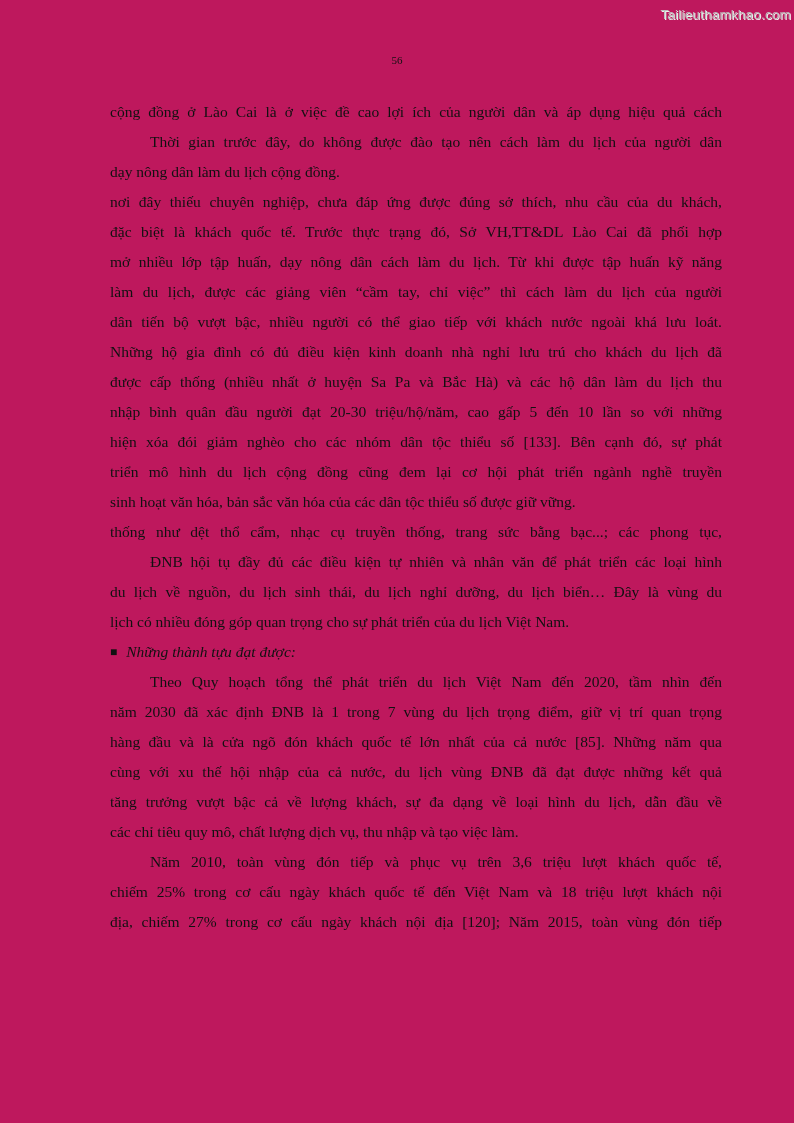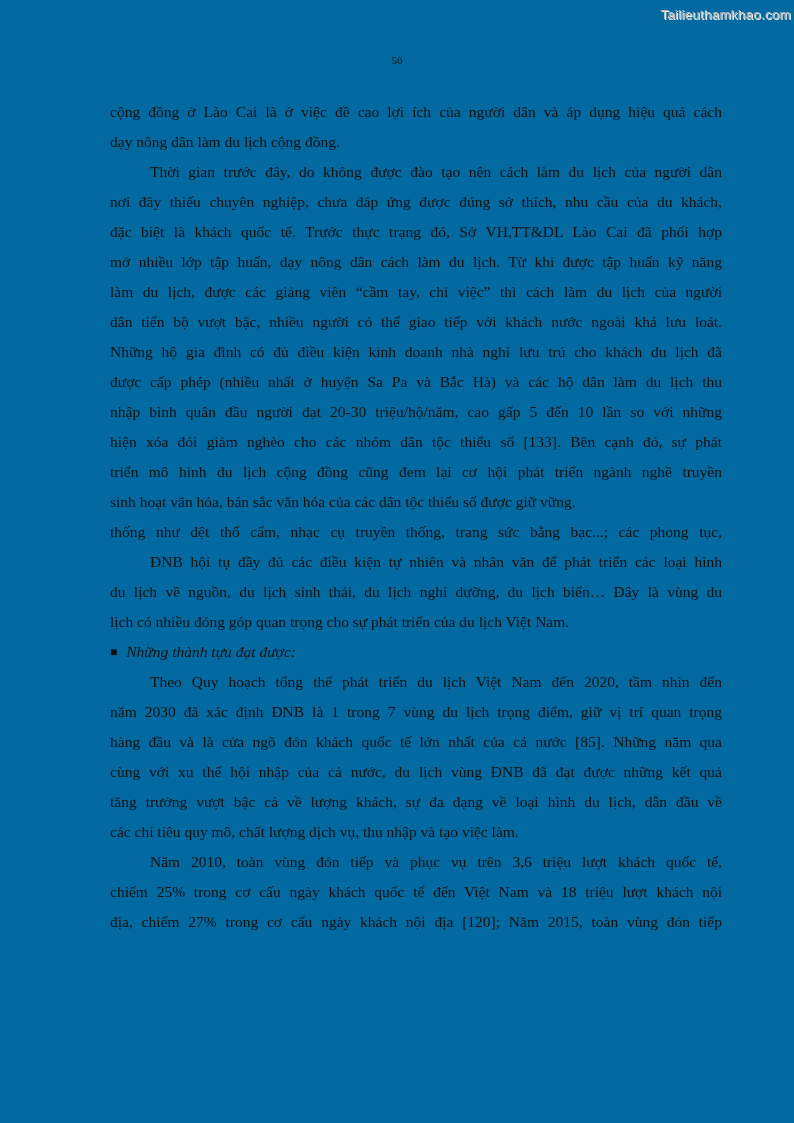--- a/index.html
+++ b/index.html
@@ -1,21 +1,21 @@
 <!DOCTYPE html>
 <html><head>
 <meta charset="utf-8">
 <style>
   html, body { margin: 0; padding: 0; }
   body { background: #888; }
   .page {
     position: relative;
     width: 794px;
     height: 1123px;
-    background: #0369a1;
+    background: #be185d;
     overflow: hidden;
     font-family: "Liberation Serif", "DejaVu Serif", serif;
     color: #111111;
   }
   .watermark {
     position: absolute;
     top: 7px;
     right: 3px;
     font-family: "Liberation Sans", "DejaVu Sans", sans-serif;
     font-size: 13.5px;
@@ -69,29 +69,29 @@
   }
 </style>
 </head>
 <body>
 
 <div class="page">
   <div class="watermark">Tailieuthamkhao.com</div>
   <div class="page-number">56</div>
   <div class="doc-body">
       <div class="line">cộng đồng ở Lào Cai là ở việc đề cao lợi ích của người dân và áp dụng hiệu quả cách</div>
+      <div class="line indent">Thời gian trước đây, do không được đào tạo nên cách làm du lịch của người dân</div>
       <div class="line no-just">dạy nông dân làm du lịch cộng đồng.</div>
-      <div class="line indent">Thời gian trước đây, do không được đào tạo nên cách làm du lịch của người dân</div>
       <div class="line">nơi đây thiếu chuyên nghiệp, chưa đáp ứng được đúng sở thích, nhu cầu của du khách,</div>
       <div class="line">đặc biệt là khách quốc tế. Trước thực trạng đó, Sở VH,TT&amp;DL Lào Cai đã phối hợp</div>
       <div class="line">mở nhiều lớp tập huấn, dạy nông dân cách làm du lịch. Từ khi được tập huấn kỹ năng</div>
       <div class="line">làm du lịch, được các giảng viên “cầm tay, chỉ việc” thì cách làm du lịch của người</div>
       <div class="line">dân tiến bộ vượt bậc, nhiều người có thể giao tiếp với khách nước ngoài khá lưu loát.</div>
       <div class="line">Những hộ gia đình có đủ điều kiện kinh doanh nhà nghỉ lưu trú cho khách du lịch đã</div>
-      <div class="line">được cấp phép (nhiều nhất ở huyện Sa Pa và Bắc Hà) và các hộ dân làm du lịch thu</div>
+      <div class="line">được cấp thống (nhiều nhất ở huyện Sa Pa và Bắc Hà) và các hộ dân làm du lịch thu</div>
       <div class="line">nhập bình quân đầu người đạt 20-30 triệu/hộ/năm, cao gấp 5 đến 10 lần so với những</div>
       <div class="line">hiện xóa đói giảm nghèo cho các nhóm dân tộc thiểu số [133]. Bên cạnh đó, sự phát</div>
       <div class="line">triển mô hình du lịch cộng đồng cũng đem lại cơ hội phát triển ngành nghề truyền</div>
       <div class="line no-just">sinh hoạt văn hóa, bản sắc văn hóa của các dân tộc thiểu số được giữ vững.</div>
       <div class="line">thống như dệt thổ cẩm, nhạc cụ truyền thống, trang sức bằng bạc...; các phong tục,</div>
       <div class="line indent">ĐNB hội tụ đầy đủ các điều kiện tự nhiên và nhân văn để phát triển các loại hình</div>
       <div class="line">du lịch về nguồn, du lịch sinh thái, du lịch nghỉ dưỡng, du lịch biển… Đây là vùng du</div>
       <div class="line no-just">lịch có nhiều đóng góp quan trọng cho sự phát triển của du lịch Việt Nam.</div>
       <div class="line bullet-line"><span class="bullet-marker">■</span><span>Những thành tựu đạt được:</span></div>
       <div class="line indent">Theo Quy hoạch tổng thể phát triển du lịch Việt Nam đến 2020, tầm nhìn đến</div>

